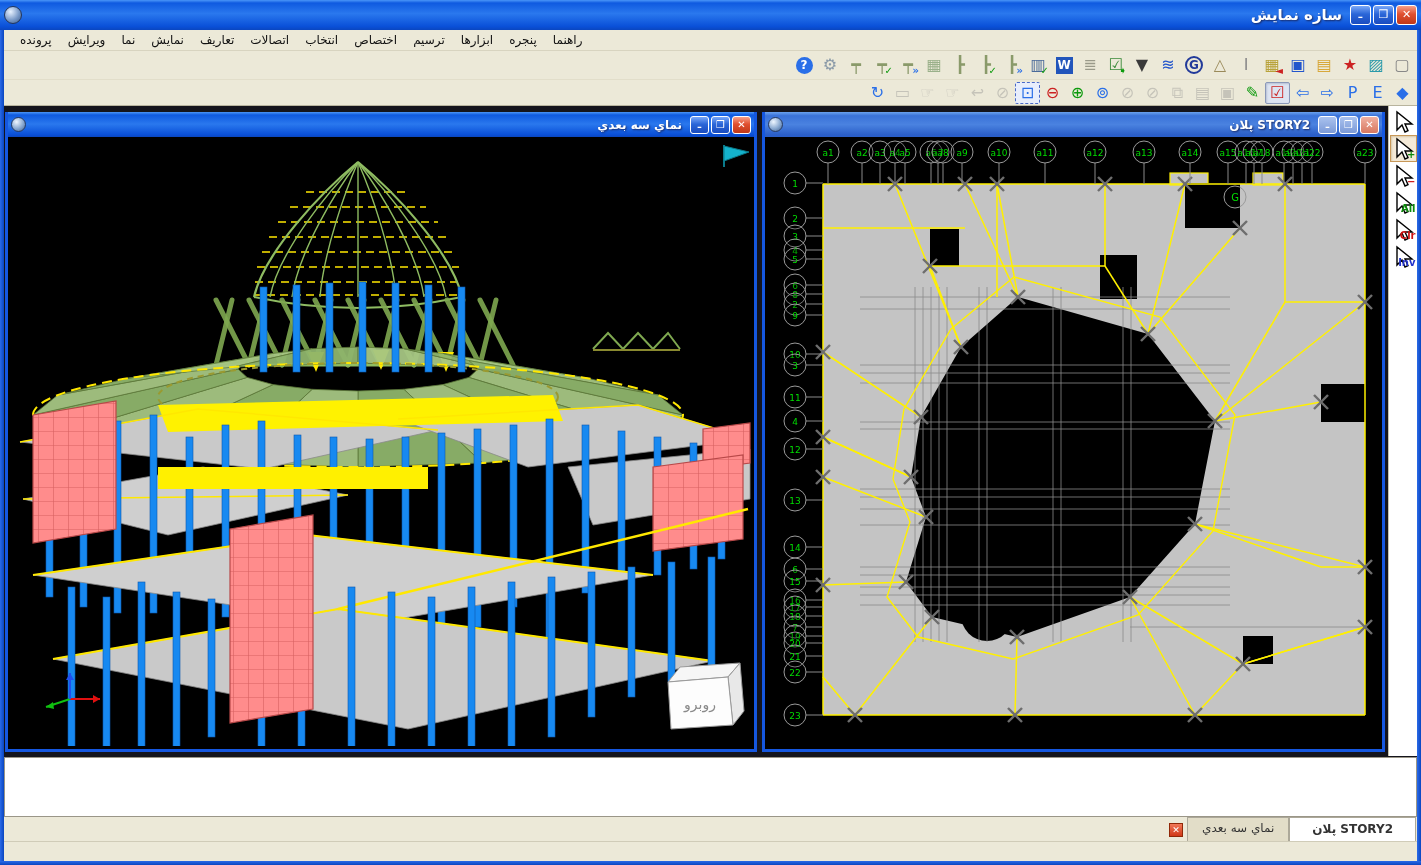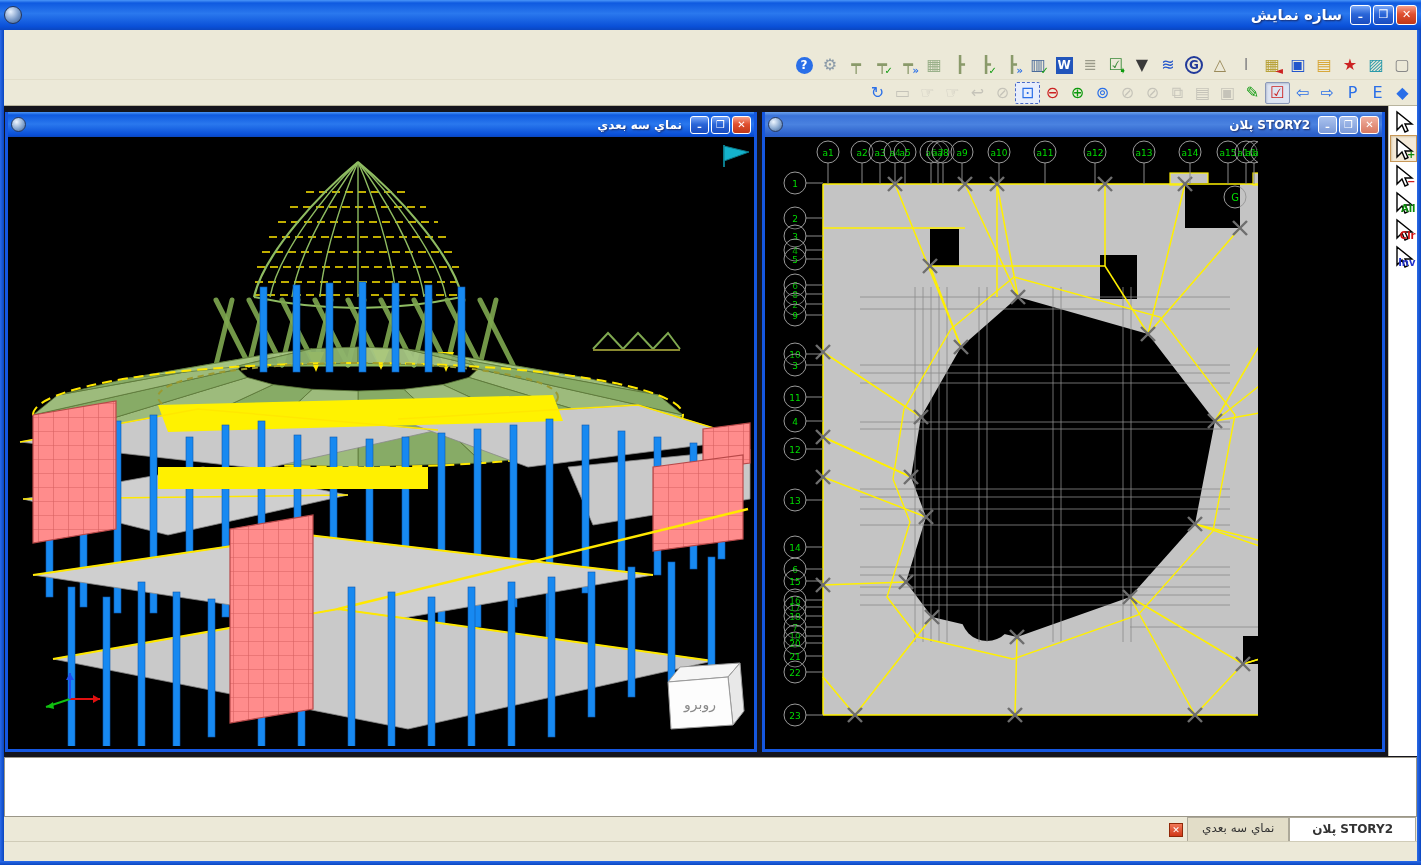--- a/index.html
+++ b/index.html
@@ -98,20 +98,34 @@
     <div class="title-text">سازه نمایش</div>
     <div class="xp-btn">ـ</div>
     <div class="xp-btn">❒</div>
     <div class="xp-btn close">✕</div>
   </div>
 
   <div class="frame" style="left:0;top:30px;width:4px;height:831px"></div>
   <div class="frame" style="left:1417px;top:30px;width:4px;height:831px"></div>
   <div class="frame" style="left:0;top:861px;width:1421px;height:4px;background:linear-gradient(180deg,#2a6ae8,#0a46c0)"></div>
 
+  <div id="menubar">
+      <span class="menu-item">پرونده</span>
+      <span class="menu-item">ویرایش</span>
+      <span class="menu-item">نما</span>
+      <span class="menu-item">نمایش</span>
+      <span class="menu-item">تعاریف</span>
+      <span class="menu-item">اتصالات</span>
+      <span class="menu-item">انتخاب</span>
+      <span class="menu-item">اختصاص</span>
+      <span class="menu-item">ترسیم</span>
+      <span class="menu-item">ابزارها</span>
+      <span class="menu-item">پنجره</span>
+      <span class="menu-item">راهنما</span>
+    </div>
 
   <div id="toolbar-top" class="toolbar">
       <div class="tbtn round-bg">
         <span class="g">?</span>
       </div>
       <div class="tbtn">
         <span class="g" style="color: rgb(138, 154, 168);">⚙</span>
       </div>
       <div class="tbtn">
         <span class="g" style="color: rgb(138, 154, 106);">┯</span>
@@ -453,21 +467,21 @@
 
     <div id="winplan" class="child-win">
       <div class="child-title inactive">
         <div class="win-ico"></div>
         <div class="spacer"></div>
         <div class="title-text">پلان STORY2</div>
         <div class="xp-btn">ـ</div>
         <div class="xp-btn">❒</div>
         <div class="xp-btn close">✕</div>
       </div>
-      <div class="canvas" style="width:493px;height:609px">
+      <div class="canvas" style="width:617px;height:609px">
         <svg id="svgplan" width="617" height="609" viewBox="0 0 617 609">
 
           <g>
             <polygon points="58,47 600,47 600,578 58,578" fill="#C4C4C4"></polygon>
             <rect x="405" y="36" width="38" height="12" fill="#C4C4C4" stroke="#FFF000" stroke-width="1.2"></rect>
             <rect x="488" y="36" width="30" height="12" fill="#C4C4C4" stroke="#FFF000" stroke-width="1.2"></rect>
           </g>
 
           <g fill="#000">
             <polygon points="253,160 383,197 450,284 430,387 365,460 252,500 167,480 141,445 161,380 146,340 156,280 196,210"></polygon>

